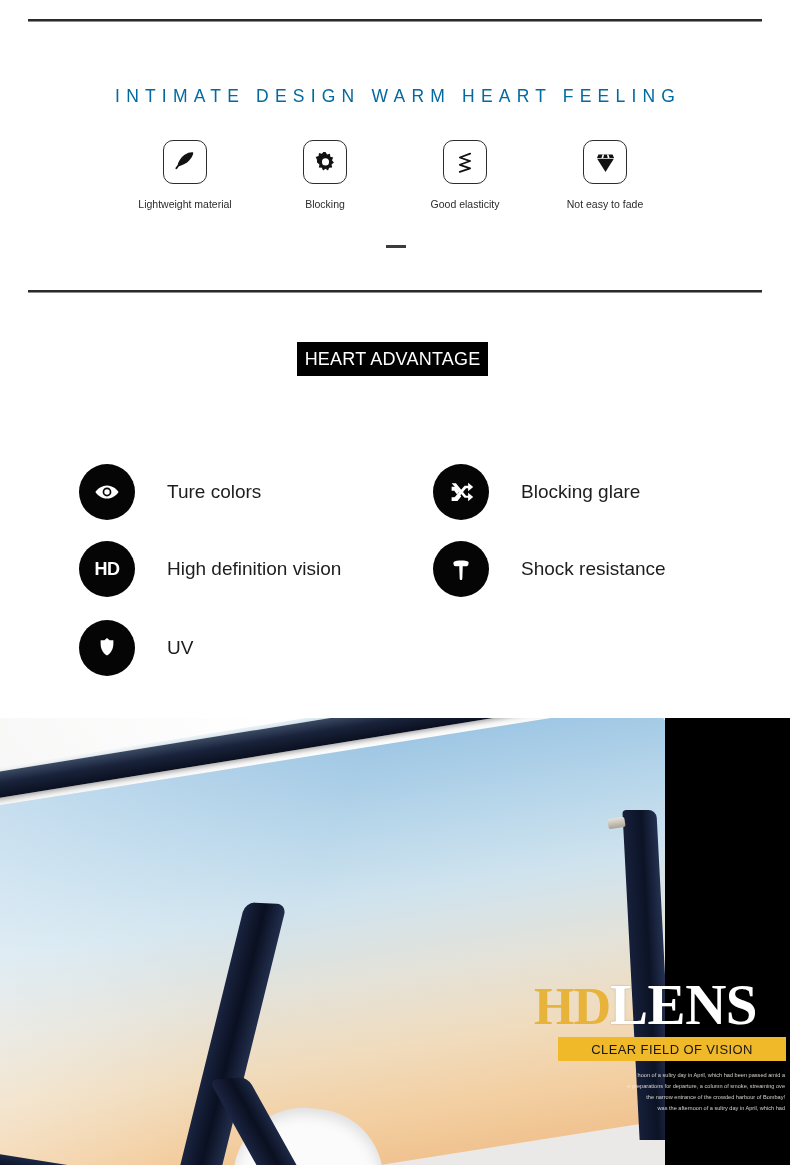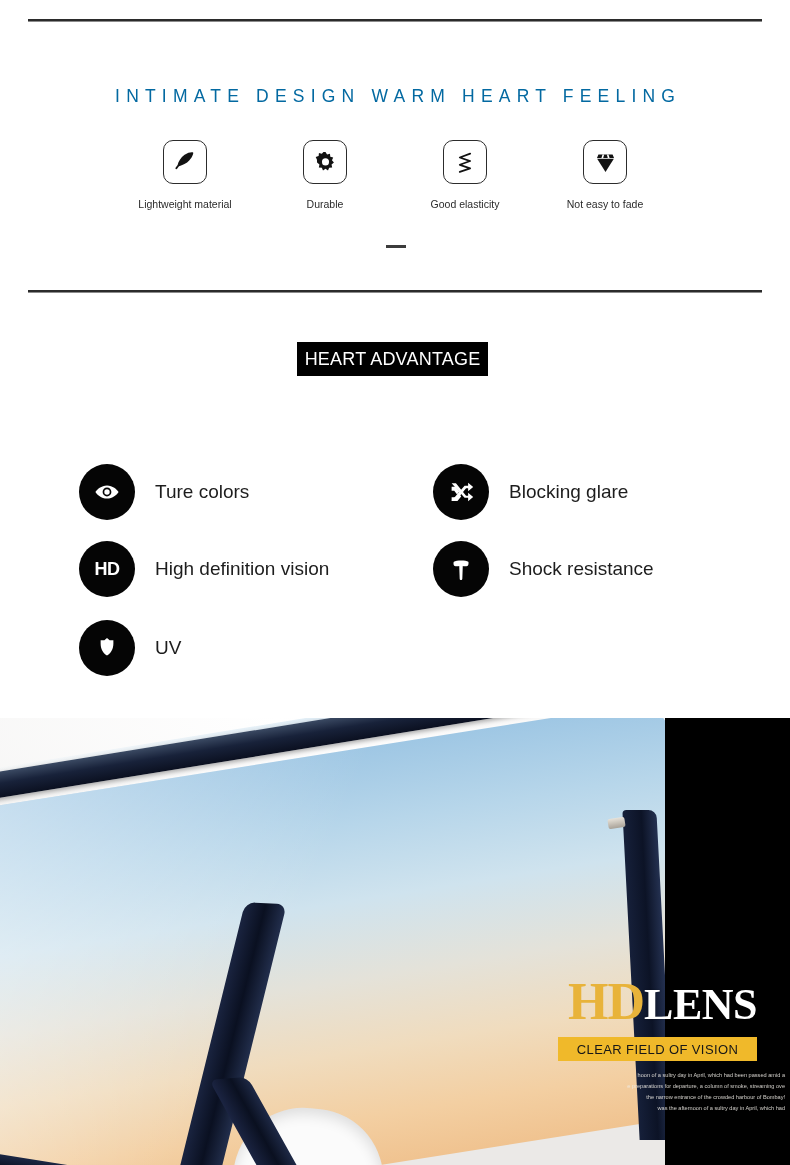--- a/index.html
+++ b/index.html
@@ -107,21 +107,21 @@
     position: absolute;
     top: 458px;
     left: 0;
     width: 790px;
     height: 240px;
   }
   .adv-item {
     position: absolute;
     display: flex;
     align-items: center;
-    gap: 20px;
+    gap: 32px;
     text-align: right;
   }
   .adv-col-left  { left: 79px; }
   .adv-col-right { left: 433px; }
   .adv-row-0 { top: 6px; }
   .adv-row-1 { top: 83px; }
   .adv-row-2 { top: 162px; }
 
   .adv-circle {
     width: 56px;
@@ -296,31 +296,31 @@
   }
   .brand-hd {
     font-family: "Liberation Serif", serif;
     font-size: 52px;
     font-weight: 700;
     color: #e8b33a;
     letter-spacing: -1px;
   }
   .brand-lens {
     font-family: "Liberation Serif", serif;
-    font-size: 44px;
+    font-size: 57px;
     font-weight: 700;
     color: #ffffff;
     letter-spacing: -0.5px;
     text-shadow: 0 0 2px rgba(0,0,0,0.25);
   }
   .brand-bar {
     position: absolute;
     left: 558px;
     top: 1037px;
-    width: 199px;
+    width: 228px;
     height: 24px;
     background: #f0b92a;
     color: #171717;
     display: flex;
     align-items: center;
     justify-content: center;
     font-size: 13px;
     letter-spacing: 0.4px;
     white-space: nowrap;
   }
@@ -356,21 +356,21 @@
     <div class="material-label">Lightweight material</div>
   </div>
 
   <div class="material-item">
     <div class="material-box">
       <svg width="25" height="25" viewBox="0 0 24 24" aria-hidden="true">
         <path fill="#121212" d="M12 1.8l1.5 2.4 2.8-.7.3 2.9 2.8.9-1.2 2.6 1.9 2.2-2.3 1.8.6 2.8-2.9.3-1.1 2.7-2.4-1.6-2.4 1.6-1.1-2.7-2.9-.3.6-2.8-2.3-1.8L3.8 9.3 2.6 6.7l2.8-.9.3-2.9 2.8.7L10 1.8 12 1.8z"></path>
         <circle cx="12" cy="11.4" r="3.4" fill="#ffffff"></circle>
       </svg>
     </div>
-    <div class="material-label">Durable</div>
+    <div class="material-label">Blocking</div>
   </div>
 
   <div class="material-item">
     <div class="material-box">
       <svg width="25" height="25" viewBox="0 0 24 24" aria-hidden="true">
         <path fill="none" stroke="#121212" stroke-width="1.7" stroke-linecap="round" stroke-linejoin="round" d="M16.5 3.5L6.5 7.2l10 3.4-10 3.6 10 3.4-10 3.4"></path>
       </svg>
     </div>
     <div class="material-label">Good elasticity</div>
   </div>

